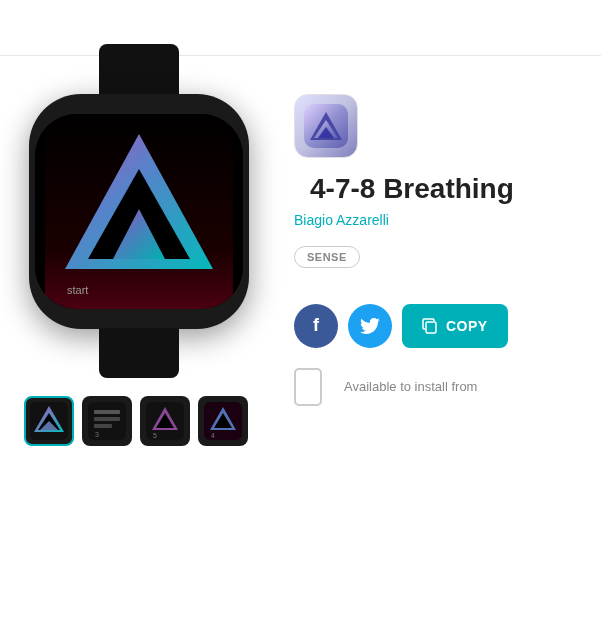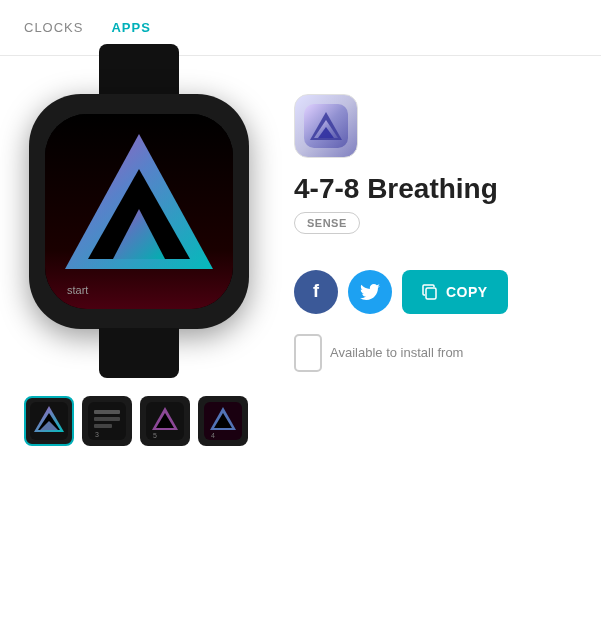--- a/index.html
+++ b/index.html
@@ -121,21 +121,21 @@
       position: absolute;
       bottom: -42px;
       left: 50%;
       transform: translateX(-50%);
       width: 80px;
       height: 50px;
       background: #111;
       border-radius: 0 0 8px 8px;
     }
     .watch-screen {
-      width: 188px;
+      width: 208px;
       height: 195px;
       border-radius: 42px;
       overflow: hidden;
       position: relative;
       background: #000;
     }
     .watch-screen-bg {
       width: 100%;
       height: 100%;
       position: absolute;
@@ -196,20 +196,21 @@
     .app-icon svg {
       width: 44px;
       height: 44px;
     }
     .app-title {
       font-size: 28px;
       font-weight: 700;
       color: #222;
       line-height: 1.2;
       margin-bottom: 6px;
+      margin-left: 16px;
     }
     .app-author {
       font-size: 14px;
       color: #00B0B9;
       margin-bottom: 18px;
     }
     .tags {
       display: flex;
       gap: 8px;
       margin-bottom: 36px;
@@ -271,43 +272,39 @@
       color: white;
       font-size: 14px;
       font-weight: 700;
       letter-spacing: 0.5px;
     }
 
     
     .install-notice {
       display: flex;
       align-items: center;
-      gap: 8px;
+      gap: 22px;
     }
     .phone-icon {
       width: 28px;
       height: 38px;
       border: 2px solid #ccc;
       border-radius: 5px;
       flex-shrink: 0;
     }
     .install-text {
       font-size: 13px;
       color: #888;
       line-height: 1.5;
     }
   </style>
 </head>
 <body>
 
 <header class="header">
-  <nav class="header-nav">
-    <a class="nav-clocks" href="#">CLOCKS</a>
-    <a class="nav-apps" href="#">APPS</a>
-  </nav>
 </header>
 
 <div class="main-content">
 
   <div class="watch-section">
     <div class="watch-body">
       <div class="watch-band-top"></div>
       <div class="watch-outer">
         <div class="watch-screen">
           <div class="watch-screen-bg"></div>
@@ -393,20 +390,21 @@
           </linearGradient>
         </defs>
         <rect width="44" height="44" rx="10" fill="url(#iconGrad)"></rect>
         <polygon points="22,8 38,36 6,36" fill="#4040a0" opacity="0.9"></polygon>
         <polygon points="22,16 34,34 10,34" fill="url(#iconGrad)" opacity="0.9"></polygon>
         <polygon points="22,23 30,34 14,34" fill="#3030a0" opacity="0.9"></polygon>
       </svg>
     </div>
 
     <h1 class="app-title">4-7-8 Breathing</h1>
+    <p class="app-author">Biagio Azzarelli</p>
 
     <div class="tags">
       <span class="tag">SENSE</span>
     </div>
 
     <div class="action-buttons">
       <button class="btn-facebook">
         <span style="font-style:normal;font-weight:700;font-size:18px;">f</span>
       </button>
       <button class="btn-twitter">

